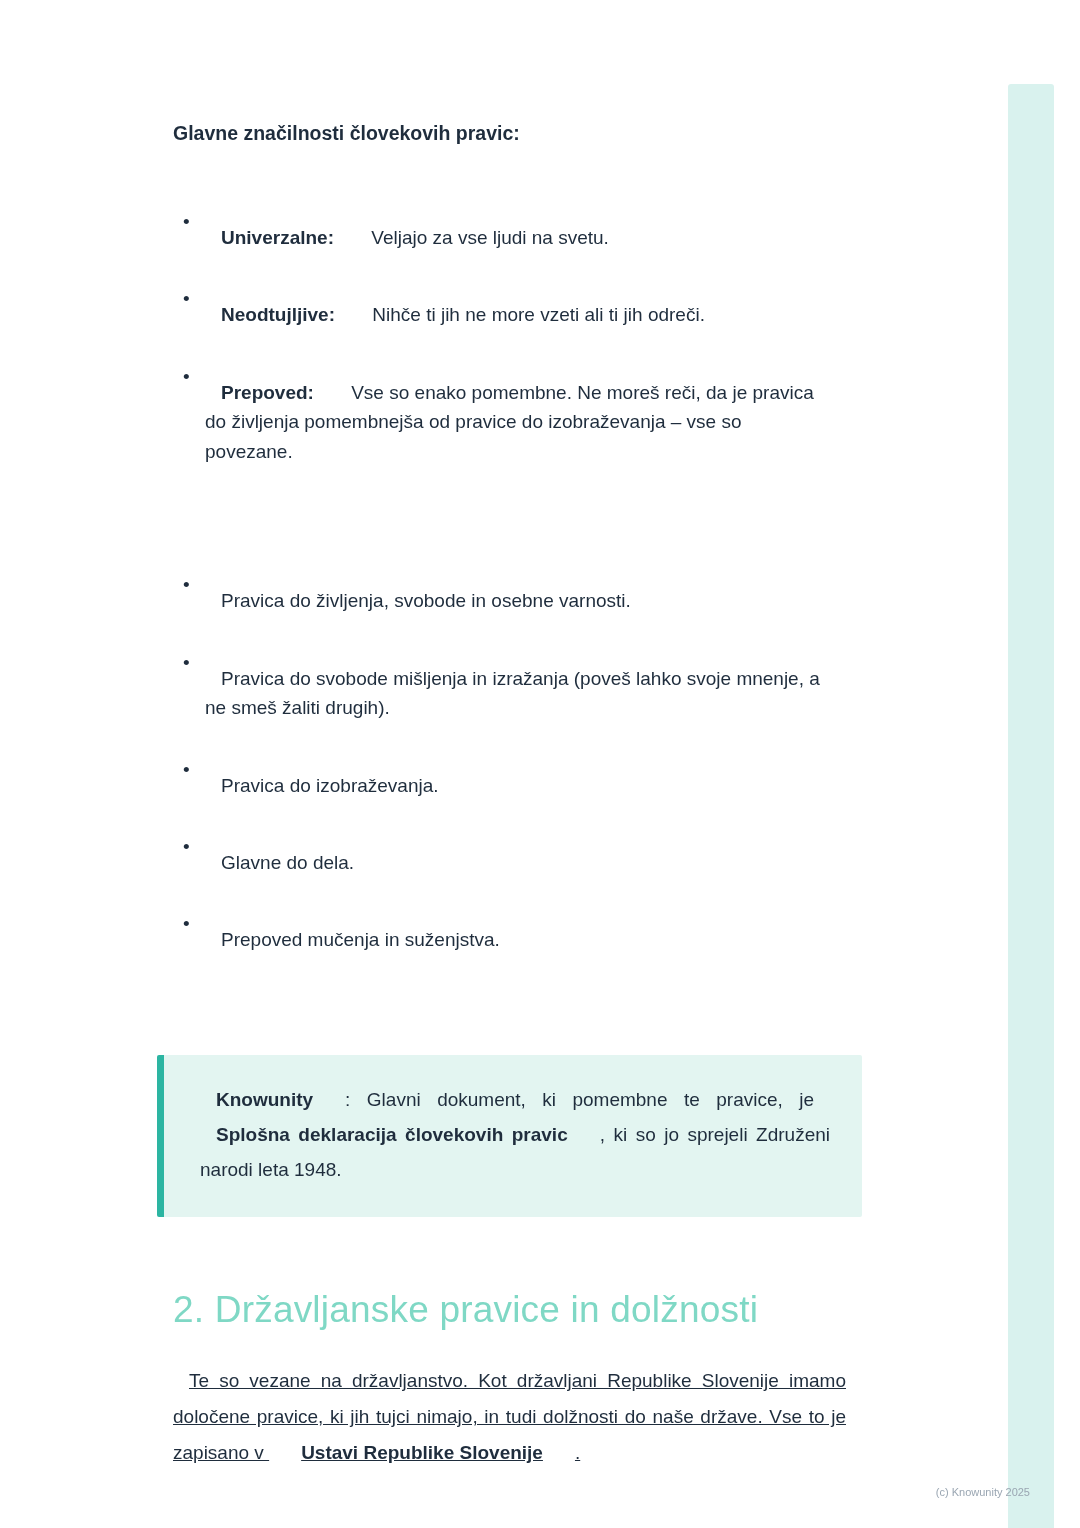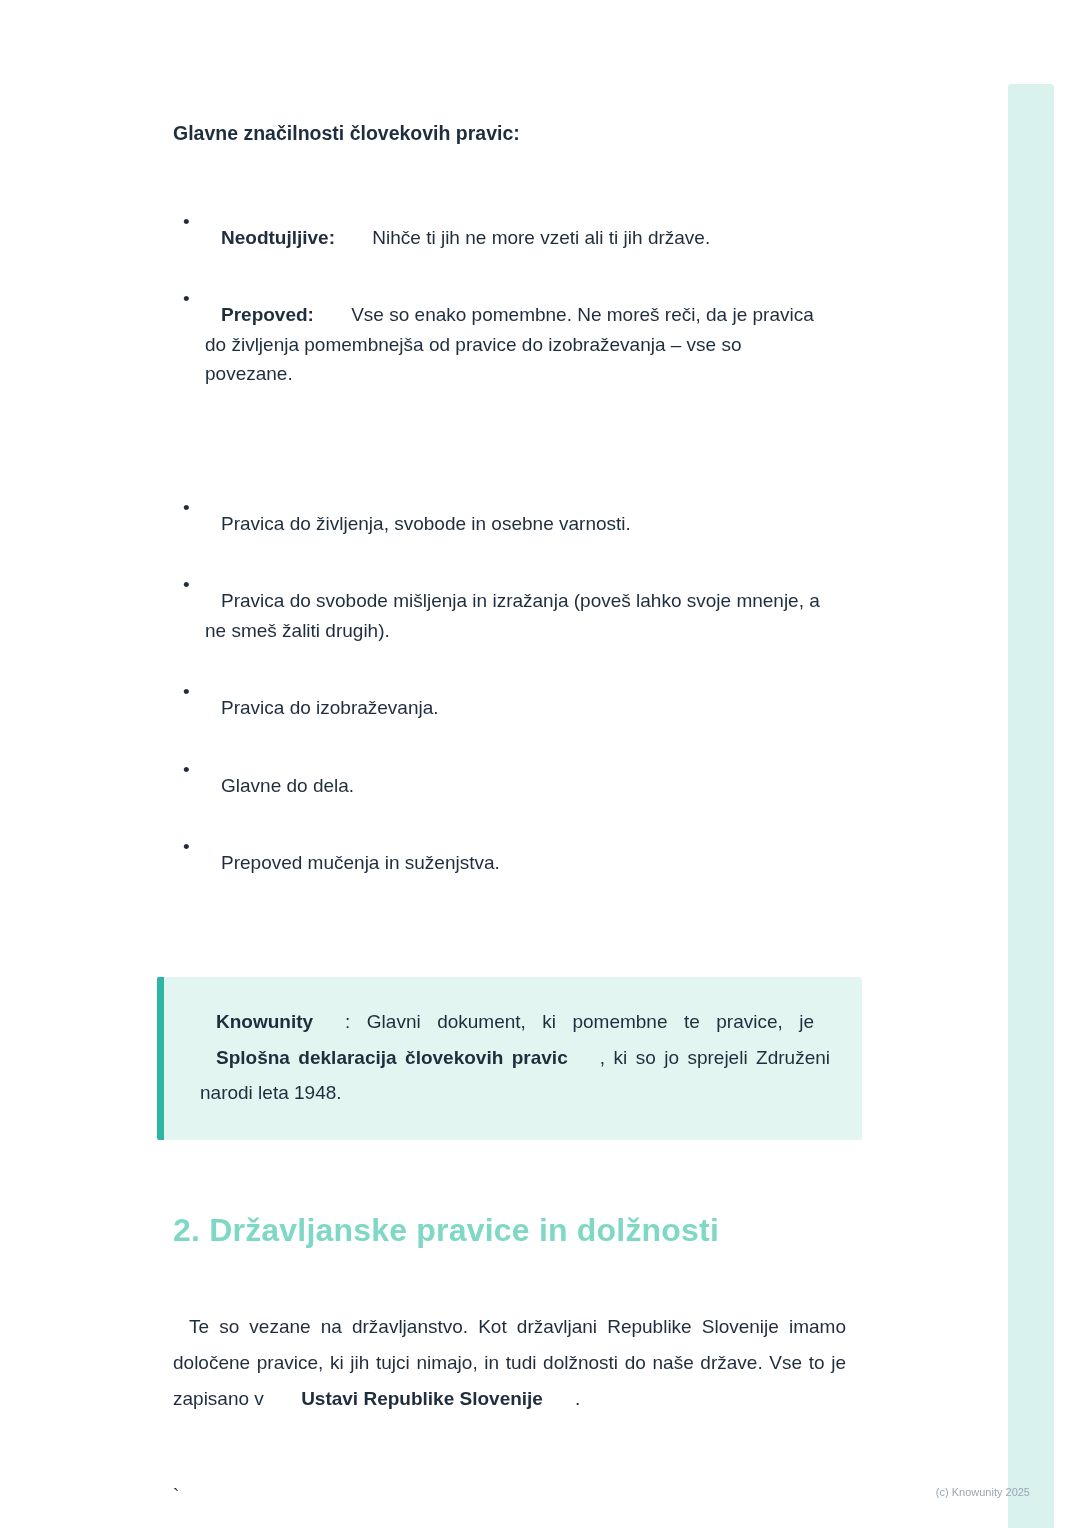--- a/index.html
+++ b/index.html
@@ -63,30 +63,30 @@
     background: var(--callout-bg, #e3f5f1);
     border-left: 7px solid var(--accent, #2cb5a2);
     padding: 27px 32px 30px 36px;
     line-height: 1.85;
     text-align: justify;
     border-radius: 2px;
   }
 
   .section-heading {
     margin-top: 56px;
-    font-size: 32px;
-    font-weight: bold;
+    font-size: 37px;
+    font-weight: normal;
     color: var(--heading-teal, #7fd8c5);
     letter-spacing: 0.2px;
   }
 
   .body-paragraph {
-    margin-top: 28px;
     line-height: 1.9;
     text-align: justify;
+    text-decoration: underline;
   }
 
   .stray { margin-top: 36px; font-size: 19px; }
 
   .footer {
     position: absolute;
     top: 1438px;
     right: 66px;
     font-size: 11px;
     color: #9aa6b2;
@@ -101,21 +101,24 @@
 <div class="page">
 
   <div class="stripe"></div>
 
   <div class="content">
 
     <h3 class="subheading">Glavne značilnosti človekovih pravic:</h3>
 
     <ul class="bullets">
       <li>
-        <strong>Neodtujljive:</strong><span> Nihče ti jih ne more vzeti ali ti jih države.</span>
+        <strong>Univerzalne:</strong><span> Veljajo za vse ljudi na svetu.</span>
+      </li>
+      <li>
+        <strong>Neodtujljive:</strong><span> Nihče ti jih ne more vzeti ali ti jih odreči.</span>
       </li>
       <li>
         <strong>Prepoved:</strong><span> Vse so enako pomembne. Ne moreš reči, da je pravica do življenja pomembnejša od pravice do izobraževanja – vse so povezane.</span>
       </li>
     </ul>
 
 
     <ul class="bullets">
       <li>
         <span>Pravica do življenja, svobode in osebne varnosti.</span>

